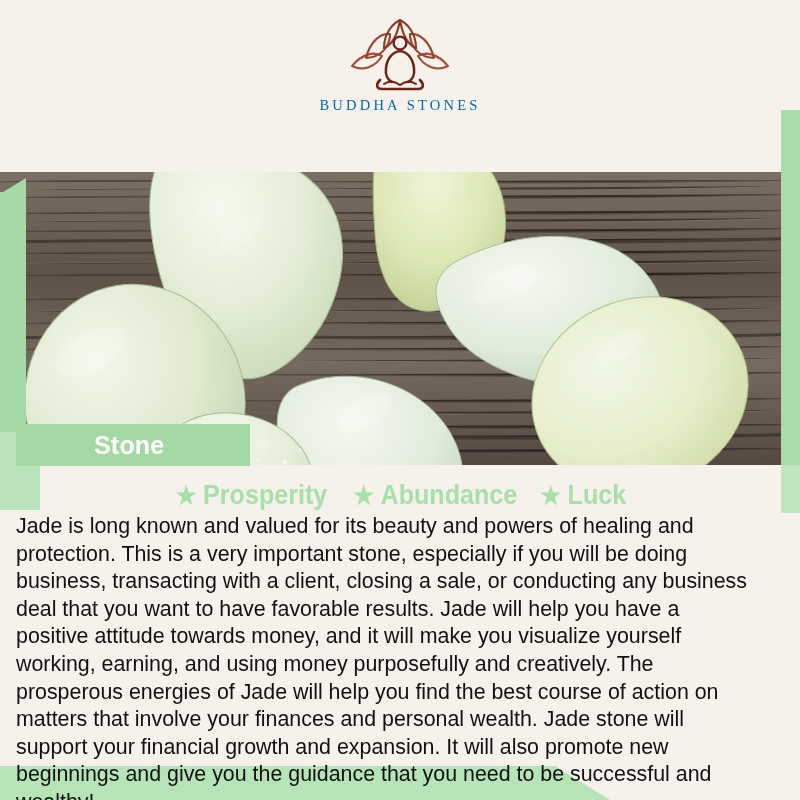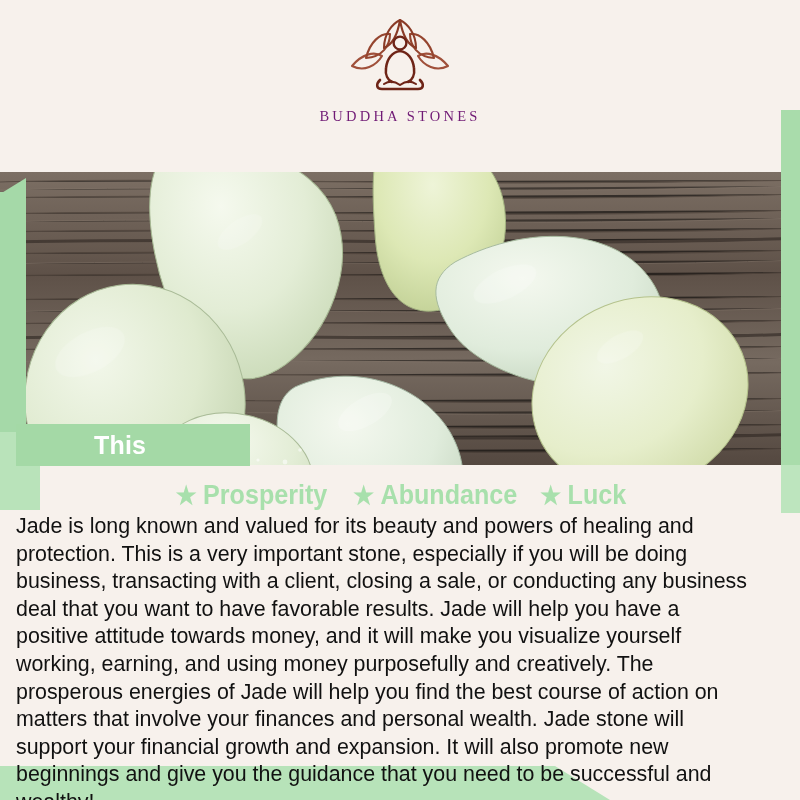--- a/index.html
+++ b/index.html
@@ -84,25 +84,25 @@
   
   .logo-wrap{
     position:absolute;
     left:0; right:0; top:18px;
     display:flex; flex-direction:column;
     align-items:center;
     z-index:6;
   }
   .logo-mark{ width:120px; height:74px; }
   .logo-word{
-    margin-top:16px;
+    margin-top:5px;
     font-family:"Liberation Serif", serif;
     font-size:14.5px;
     letter-spacing:3.2px;
-    color:#701a75;
+    color:#0369a1;
     font-weight:400;
   }
 
   
   .title-band{
     position:absolute;
     left:168px; top:122px;
     width:470px; height:48px;
     display:flex; align-items:center; justify-content:center;
     background:#faf5f1;
@@ -313,21 +313,21 @@
         <ellipse cx="620" cy="175" rx="26" ry="12" transform="rotate(-30 620 175)" opacity="0.35"></ellipse>
         <ellipse cx="240" cy="60" rx="26" ry="12" transform="rotate(-35 240 60)" opacity="0.30"></ellipse>
         <circle cx="285" cy="290" r="2.4"></circle>
         <circle cx="300" cy="278" r="1.8"></circle>
         <circle cx="258" cy="288" r="1.6"></circle>
       </g>
     </svg>
   </div>
 
   <div class="jade-banner">
-    <span class="jade-label">This</span>
+    <span class="jade-label">Stone</span>
   </div>
 
   <div class="benefits">
     <span class="benefit">
       <span class="star">★</span>
       <span>Prosperity</span>
     </span>
     <span class="benefit">
       <span class="star">★</span>
       <span>Abundance</span>

